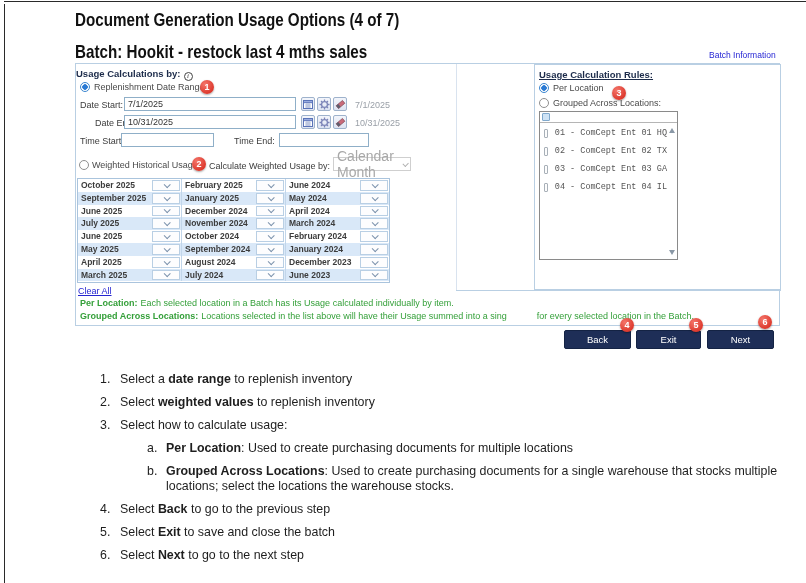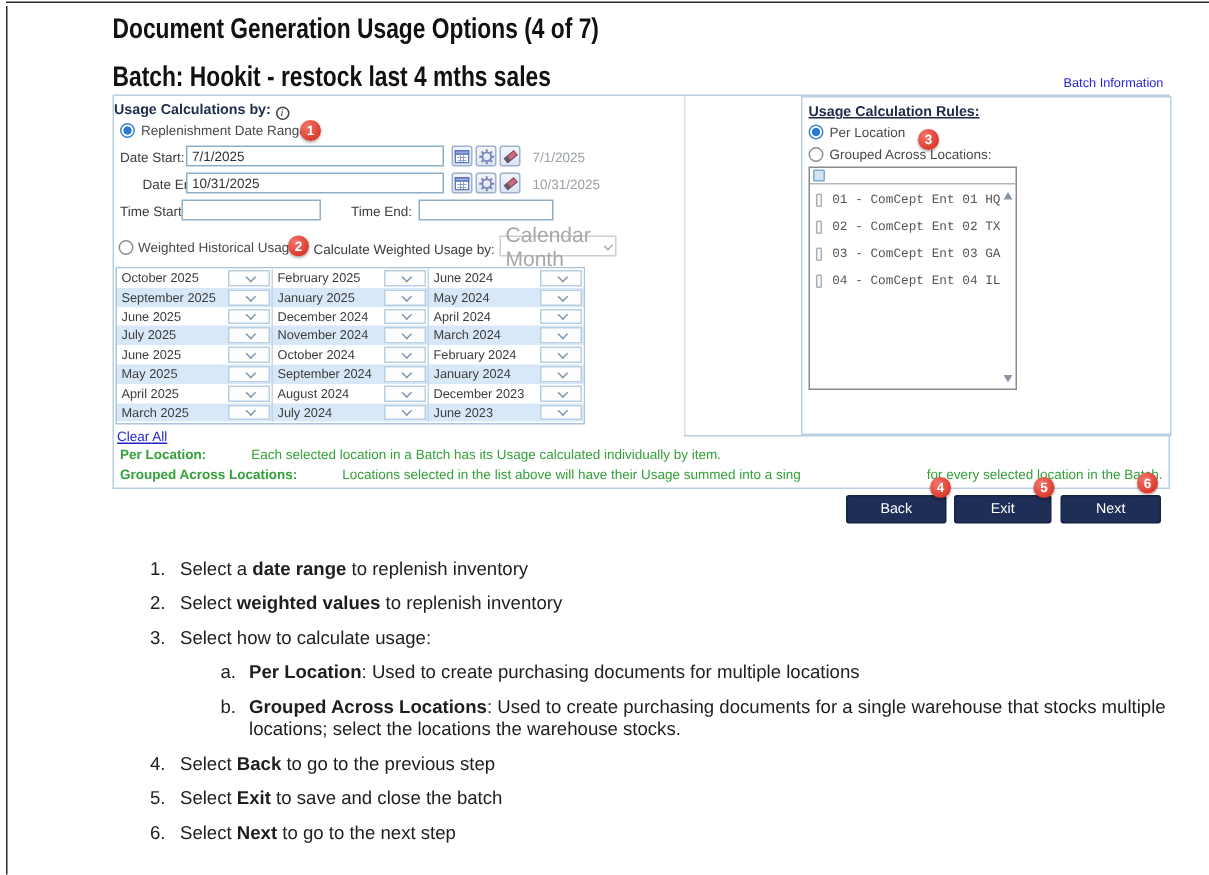--- a/index.html
+++ b/index.html
@@ -50,29 +50,29 @@
     justify-content:space-between; }
 
   .chev { width:5px; height:5px; border-right:1px solid #7d93ad; border-bottom:1px solid #7d93ad;
     transform:rotate(45deg) translateY(-1px); display:inline-block; }
   .chev.grey { border-color:#b0b0b0; }
 
   
   #month-grid { left:1px; top:114px; width:313px; height:105px; border:1px solid #aac4dd; }
   .mg-row { display:flex; height:12.8px; background:#fff; }
   .mg-row.alt { background:#d9e8f8; }
-  .mg-cell { flex:1; display:flex; border-right:1px solid #c2d6ea; overflow:hidden; }
+  .mg-cell { flex:1; display:flex; border-right:1px solid #c2d6ea; overflow:hidden;font-weight:bold; }
   .mg-cell:last-child { border-right:none; }
   .mg-label { flex:1; font-size:8.5px; color:#3c3c3c; line-height:12.5px; padding-left:3px; white-space:nowrap; overflow:hidden; }
   .mg-dd { width:28px; margin:1px; background:#fdfdfe; border:1px solid #b9cfe4;
     display:flex; align-items:center; justify-content:center; cursor:pointer; }
 
   .link-blue { font-size:9px; color:#2525d0; text-decoration:underline; cursor:pointer; white-space:nowrap; }
 
-  .green-note { font-size:9px; color:#35a03a; white-space:nowrap; display:flex;gap:27px; }
+  .green-note { font-size:9px; color:#35a03a; white-space:nowrap; display:flex; }
   .green-note b { font-weight:bold; margin-right:3px; }
   .note-gap { width:30px; }
 
   
   #rules-panel { left:458px; top:0; width:247px; height:226px; border:1px solid #b9cfe3; background:#fff; }
   #locations-box { position:absolute; left:4px; top:46px; width:139px; height:149px;
     border:1px solid #8a8a8a; background:#fff; }
   #locations-header { position:absolute; left:0; top:0; right:0; height:11px; border-bottom:1px solid #b5b5b5; }
   .cb { width:9px; height:9px; border:1px solid #a8b0b8; background:#fcfcfc; border-radius:1px; display:inline-block; }
   .cb.hdr { position:absolute; left:2px; top:1px; width:8px; height:8px; background:#cfe3f5; border-color:#7fa8cc; }

